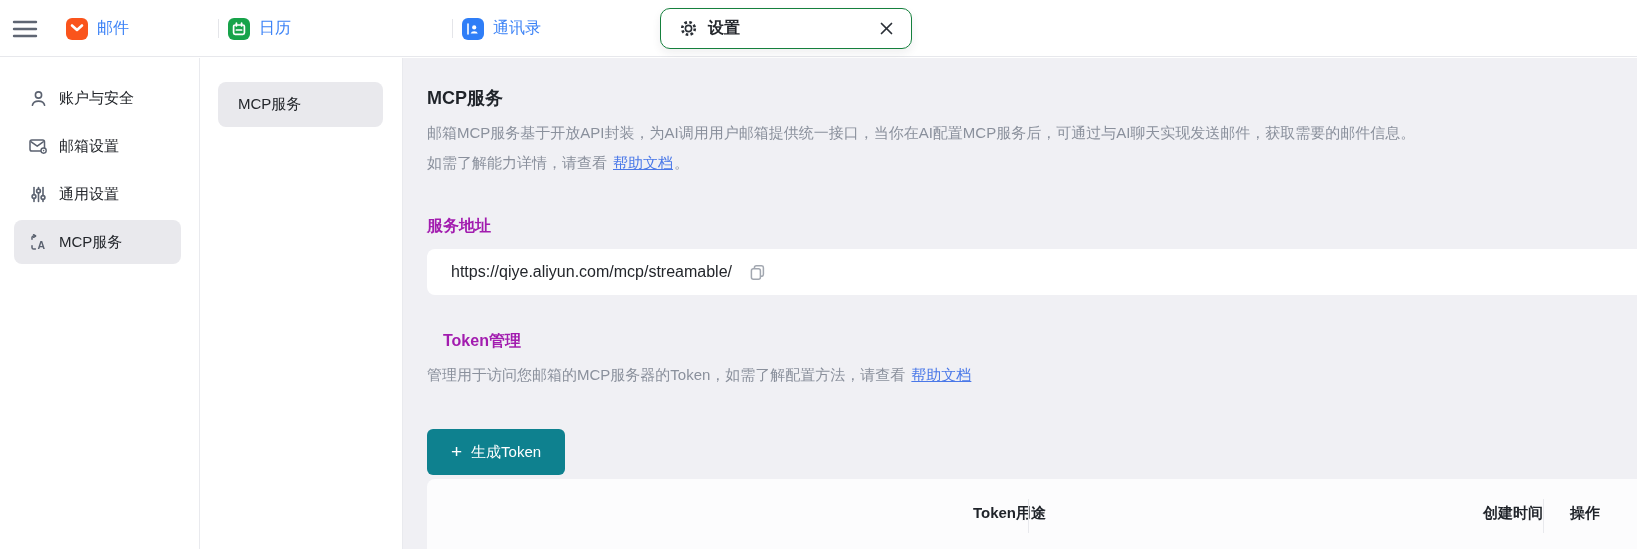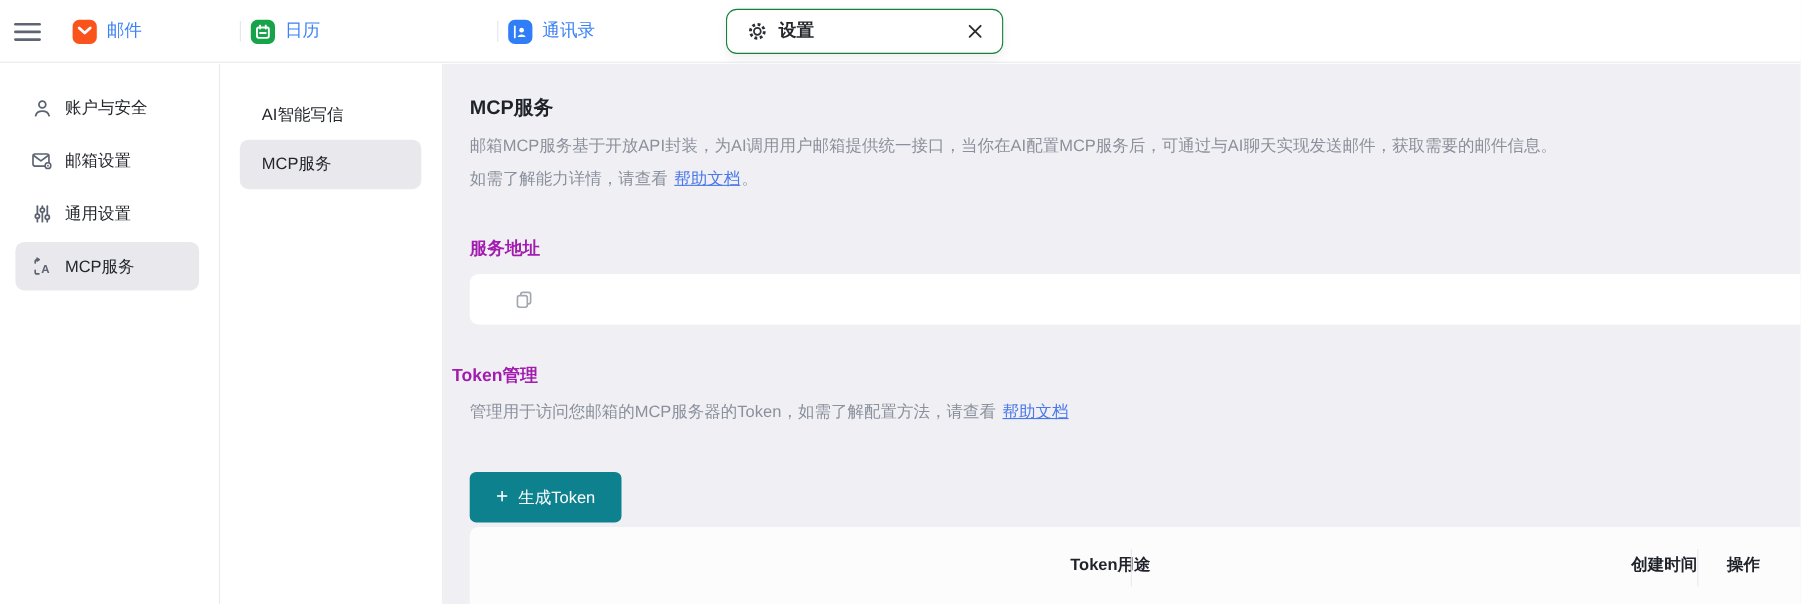--- a/index.html
+++ b/index.html
@@ -34,21 +34,21 @@
   .content > * { position:absolute; }
   .page-title { left:24px; top:28px; font-size:18px; font-weight:600; color:#1f2329; }
   .intro { left:24px; top:60px; right:40px; font-size:15px; line-height:30px; color:#8a909c; }
   .intro .l1 { display:block; white-space:nowrap; }
   a.help-link { color:#4a78e8; text-decoration:underline; cursor:pointer; margin-left:6px; margin-right:1px; }
   .section-label { font-size:16px; font-weight:600; color:#a21caf; }
   .lbl-addr { left:24px; top:158px; }
   .url-bar { left:24px; right:0; top:191px; height:46px; background:#fff; border-radius:8px 0 0 8px; display:flex; align-items:center; padding-left:24px; }
   .url-text { font-size:16px; color:#23262b; }
   .copy-btn { margin-left:14px; width:22px; height:22px; display:flex; align-items:center; justify-content:center; cursor:pointer; }
-  .lbl-token { left:8px; top:273px; }
+  .lbl-token { left:40px; top:273px; }
   .token-desc { left:24px; top:302px; font-size:15px; line-height:30px; color:#8a909c; }
   .gen-btn { left:24px; top:371px; height:46px; padding:0 24px; background:#0e818f; color:#fff; border:none; border-radius:6px; font-size:15px; display:flex; align-items:center; gap:9px; cursor:pointer; font-family:inherit; }
   .gen-btn .plus { font-size:19px; font-weight:400; line-height:1; position:relative; top:-1px; }
   .token-table { left:24px; right:0; top:421px; bottom:0; background:#fcfcfd; border-radius:8px 0 0 0; }
   .thead { display:flex; padding:25px 0 0 18px; font-weight:700; font-size:15px; color:#1f2329; }
   .th { position:relative;text-align:right; }
   .th.c1 { width:601px; }
   .th.c2 { width:497px; }
   .th.c3 { flex:1; text-align:right; padding-right:37px; }
   .th.c2::before, .th.c3::before { content:""; position:absolute; top:-5px; width:1px; height:34px; background:#e8e9ed; }
@@ -165,39 +165,37 @@
           <path d="M4.6 1.7 L6.6 3 L4.6 4.3"></path>
           <path d="M3 12.8 v1.6 a1.6 1.6 0 0 0 1.6 1.6 h1.8"></path>
           <text x="8.6" y="15.6" font-size="10.5" font-family="Liberation Sans, sans-serif" fill="#5b6270" stroke="none" font-weight="bold">A</text>
         </svg>
       </span>
       <span>MCP服务</span>
     </div>
   </nav>
 
   <nav class="subsidebar">
-    <div class="sub-item">
-      <span>AI智能写信</span>
-    </div>
     <div class="sub-item selected">
       <span>MCP服务</span>
     </div>
   </nav>
 
   <main class="content">
     <h1 class="page-title">MCP服务</h1>
 
     <p class="intro">
       <span class="l1">邮箱MCP服务基于开放API封装，为AI调用用户邮箱提供统一接口，当你在AI配置MCP服务后，可通过与AI聊天实现发送邮件，获取需要的邮件信息。</span>
       <span><span>如需了解能力详情，请查看</span><a class="help-link">帮助文档</a><span>。</span></span>
     </p>
 
     <h2 class="section-label lbl-addr">服务地址</h2>
 
     <div class="url-bar">
+      <span class="url-text">https://qiye.aliyun.com/mcp/streamable/</span>
       <span class="copy-btn">
         <svg width="19" height="19" viewBox="0 0 19 19" fill="none" stroke="#a2a7b0" stroke-width="1.5" stroke-linejoin="round">
           <rect x="6.4" y="2.8" width="9" height="10.5" rx="2"></rect>
           <rect x="3.4" y="5.8" width="9" height="10.5" rx="2" fill="#fff"></rect>
         </svg>
       </span>
     </div>
 
     <h2 class="section-label lbl-token">Token管理</h2>
 

